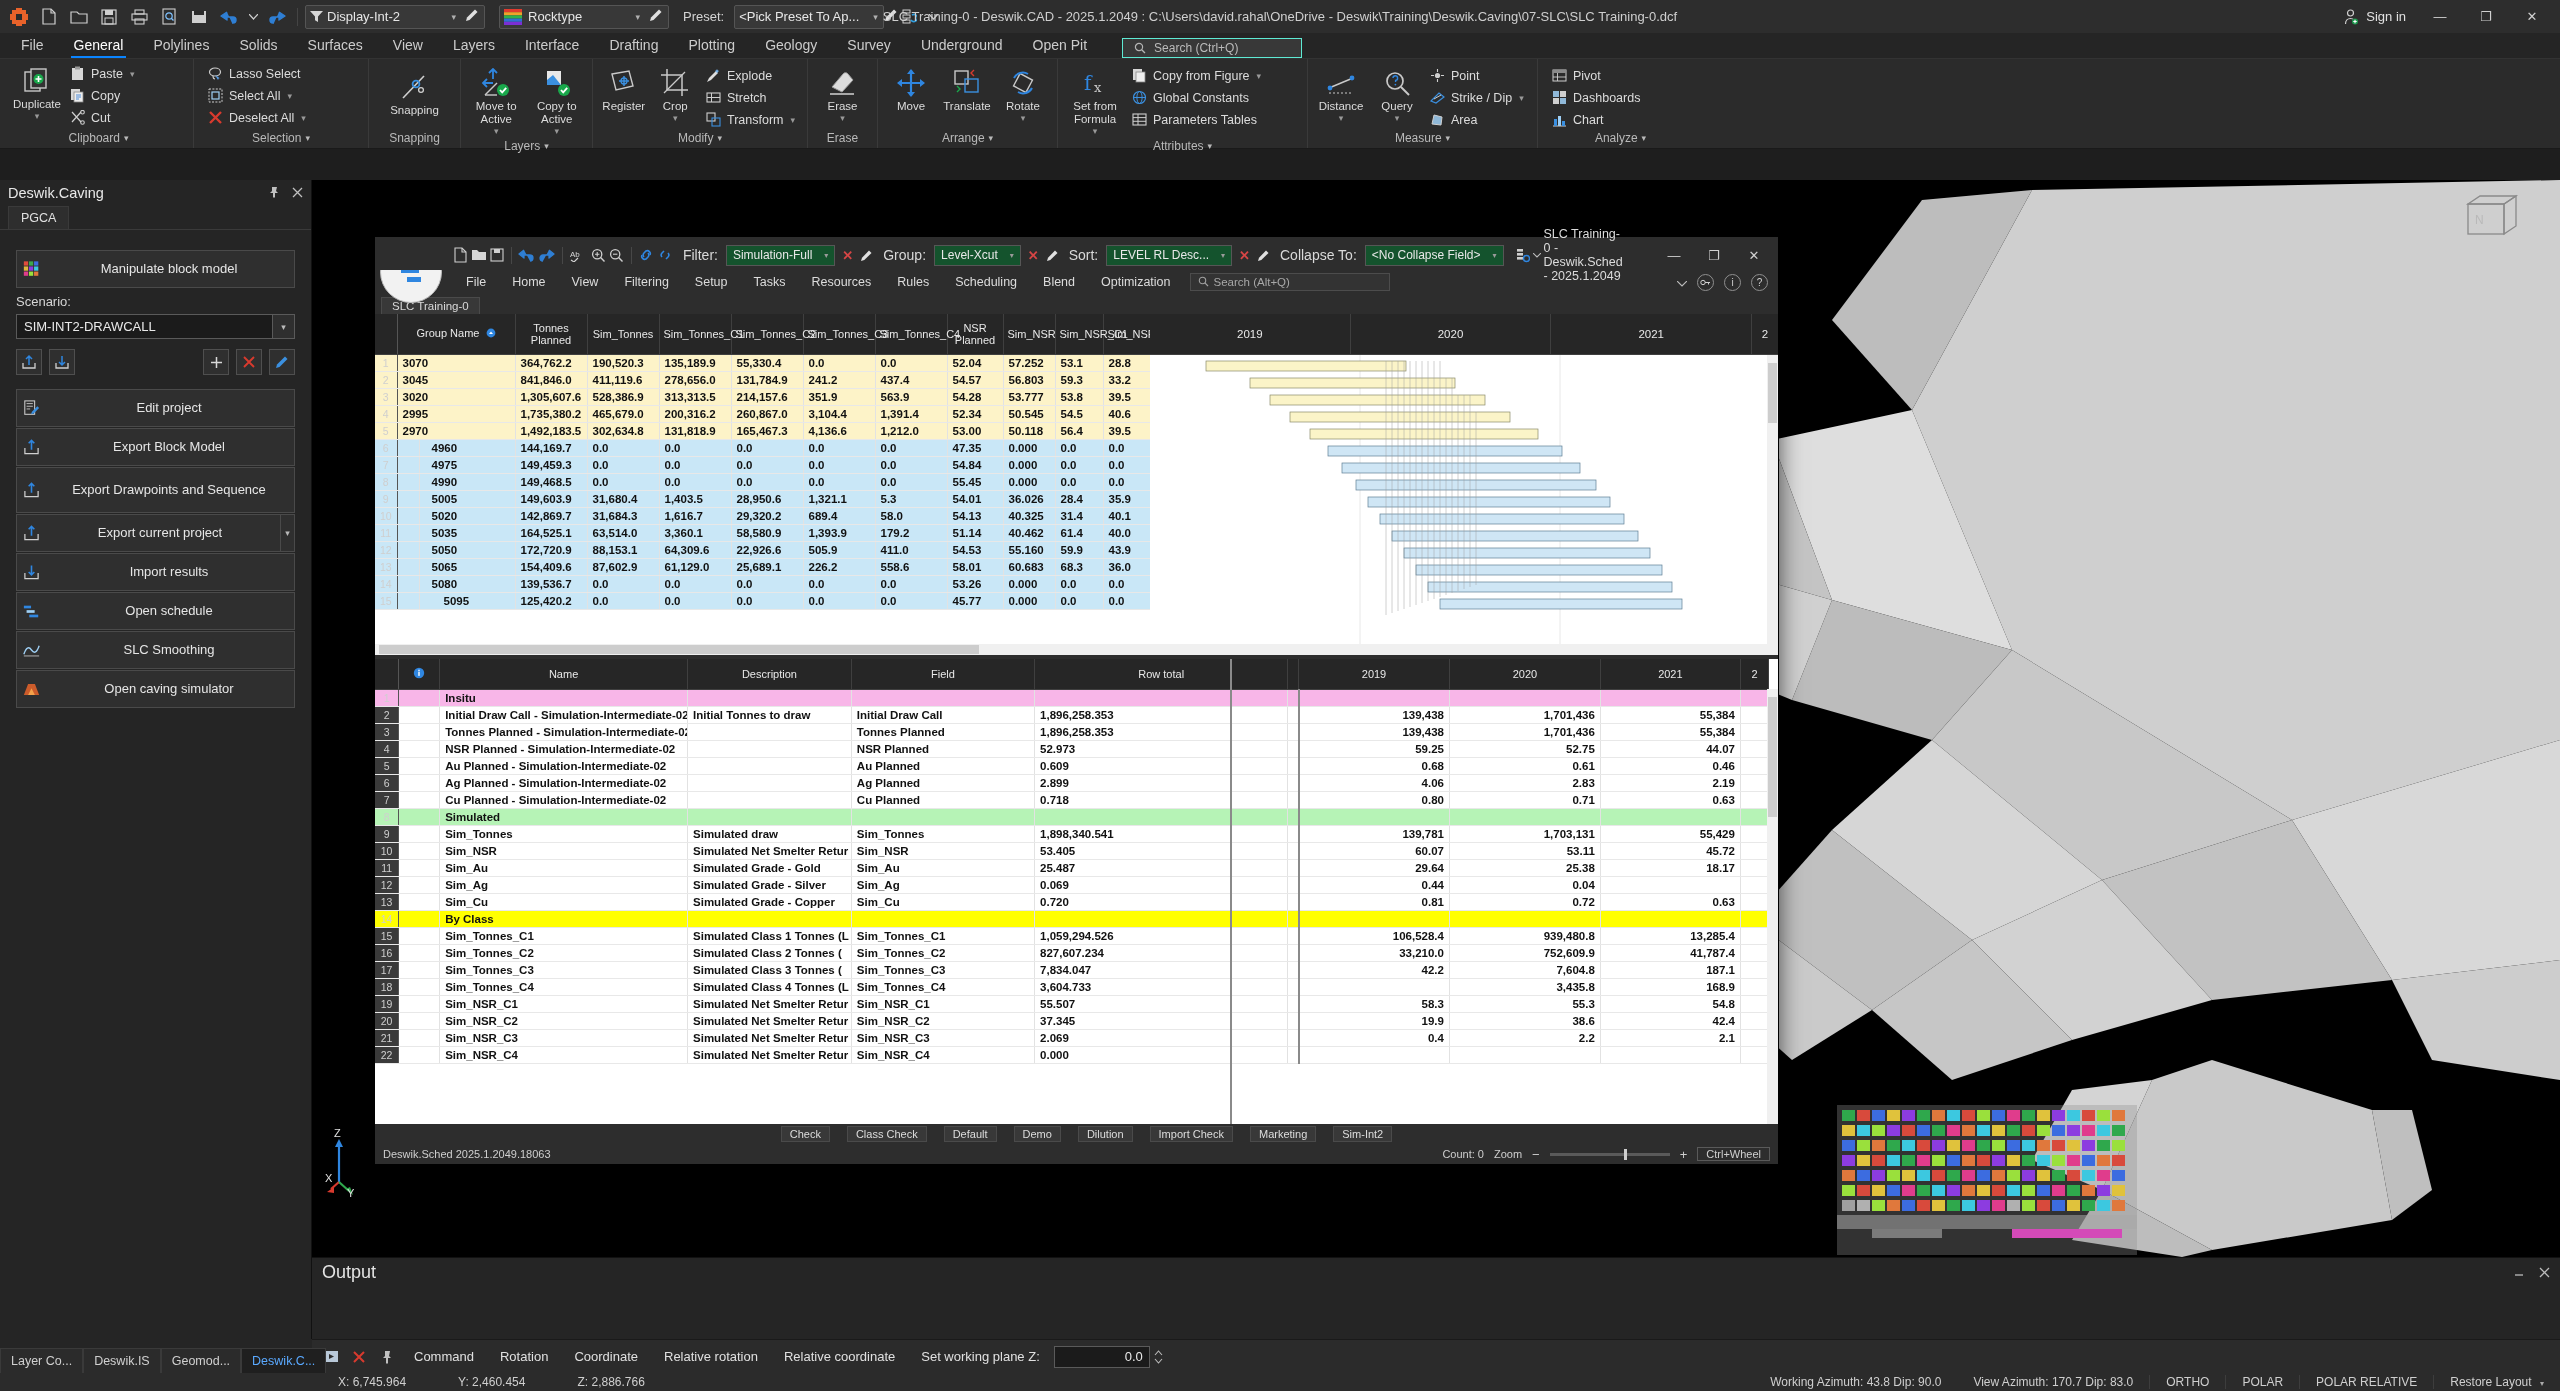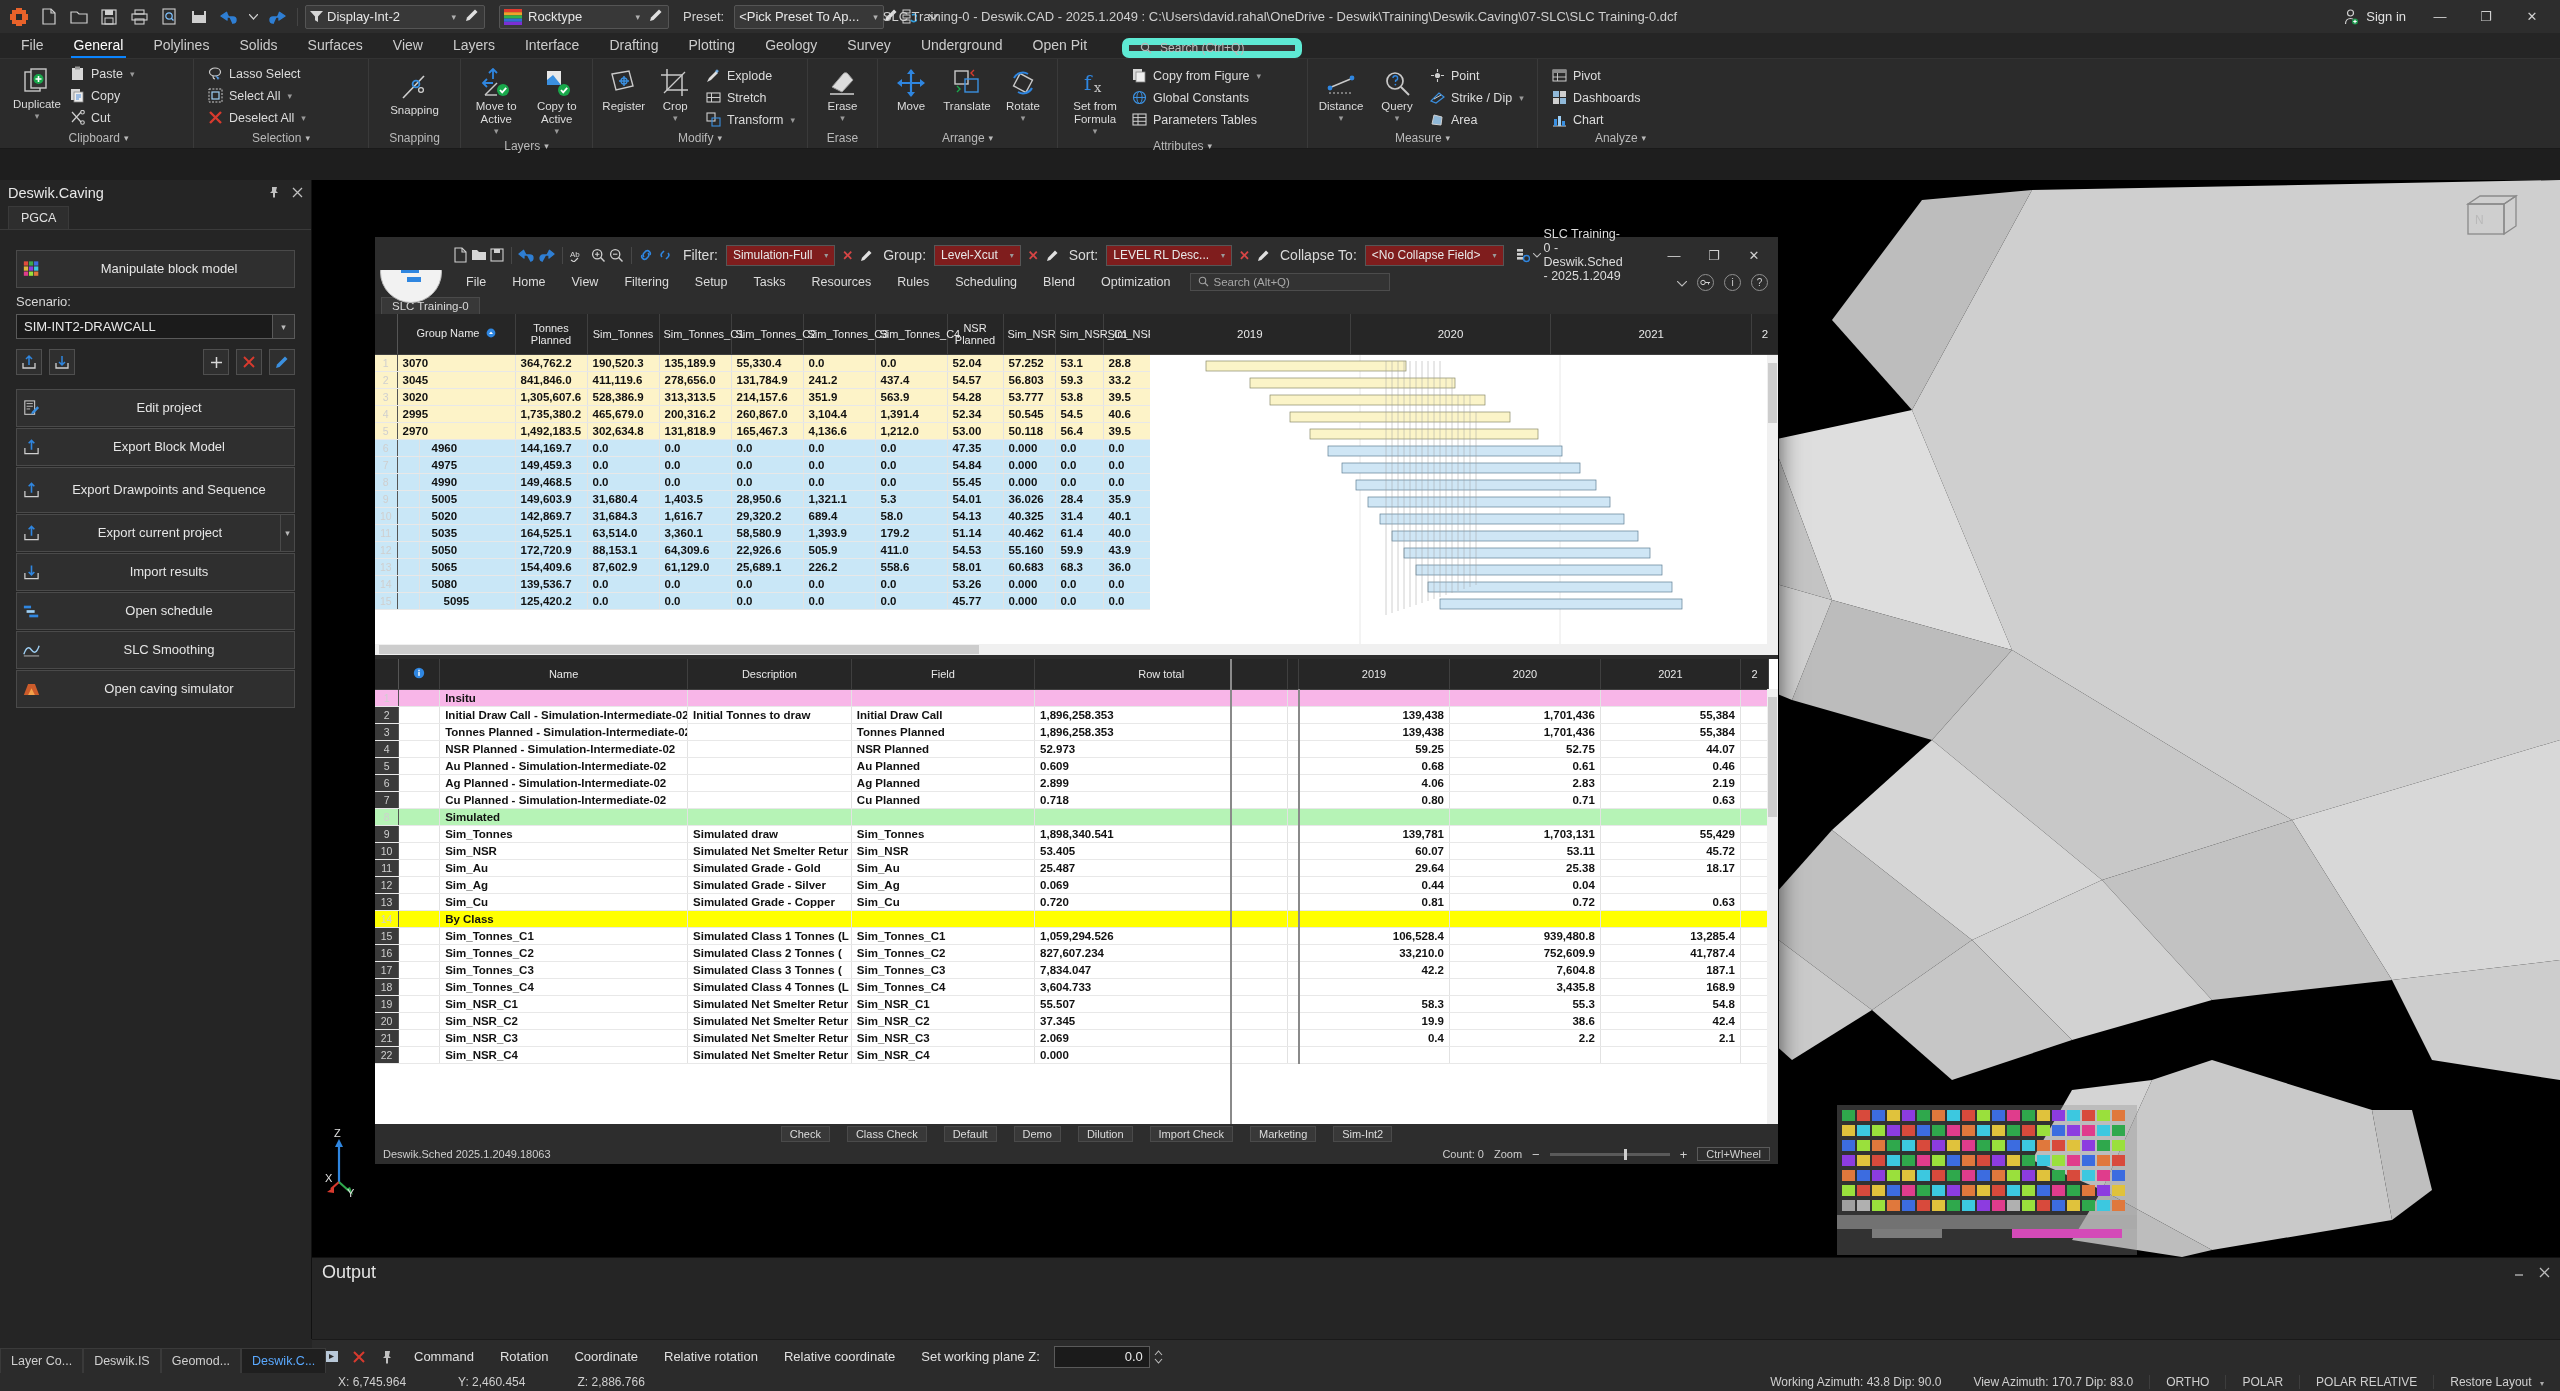--- a/index.html
+++ b/index.html
@@ -24,21 +24,21 @@
   .title-text { position:absolute; left:50%; transform:translateX(-50%); color:#cfcfcf; font-size:13px; white-space:nowrap; }
   .win-right { margin-left:auto; display:flex; align-items:center; gap:2px; }
   .signin { display:flex; align-items:center; gap:6px; padding:0 10px; color:#e0e0e0; height:26px; cursor:pointer;}
   .wbtn { width:44px; height:31px; display:flex; align-items:center; justify-content:center; color:#d0d0d0; cursor:pointer; }
 
   
   .ribbon-tabs { height:26px; background:#252525; display:flex; align-items:flex-end; padding-left:6px; gap:0; border-bottom:1px solid #333;}
   .rtab { padding:2px 15px 5px; color:#cccccc; font-size:14px; cursor:pointer; position:relative; }
   .rtab.active { color:#ffffff; }
   .rtab.active::after { content:""; position:absolute; left:12px; right:12px; bottom:0; height:2px; background:#0a84ff; }
-  .search-pill { margin-left:20px; display:flex; align-items:center; gap:6px; background:#383838; border:7px solid #5eead4; border-radius:7px; height:20px; padding:0 8px; color:#bbb; font-size:12px; min-width:180px;}
+  .search-pill { margin-left:20px; display:flex; align-items:center; gap:6px; background:#383838; border:1px solid #5eead4; border-radius:0; height:20px; padding:0 8px; color:#bbb; font-size:12px; min-width:180px;}
 
   .ribbon { height:90px; background:#2b2b2b; display:flex; align-items:stretch; border-bottom:1px solid #1a1a1a; padding-left:4px;}
   .rgroup { display:flex; flex-direction:column; justify-content:space-between; padding:2px 6px 0; border-right:1px solid #3a3a3a;}
   .rgroup-body { display:flex; align-items:flex-start; gap:2px; flex:1; padding-top:2px;}
   .rgroup-title { text-align:center; color:#b9b9b9; font-size:12px; padding-bottom:3px; display:flex; align-items:center; justify-content:center; gap:4px;}
   .big-btn { display:flex; flex-direction:column; align-items:center; width:54px; padding:3px 2px; cursor:pointer; border-radius:2px;}
   .big-btn .lbl { font-size:11.5px; color:#dcdcdc; text-align:center; line-height:1.15; margin-top:2px;}
   .col-btns { display:flex; flex-direction:column; gap:1px; }
   .sm-btn { display:flex; align-items:center; gap:5px; padding:2px 6px 2px 3px; cursor:pointer; border-radius:2px; white-space:nowrap;}
   .sm-btn .lbl{ font-size:12.5px; color:#dcdcdc;}
@@ -93,21 +93,21 @@
   .lbtab { padding:5px 10px; font-size:12.5px; color:#d0d0d0; background:#2b2b2b; border:1px solid #3a3a3a; border-bottom:none; cursor:pointer; white-space:nowrap;}
   .lbtab.active { color:#5aa9ff; background:#1f1f1f; }
 
   
   .sched { position:absolute; left:374px; top:236px; width:1405px; height:890px; background:#2d2d2d; border:1px solid #000; box-shadow:0 4px 22px rgba(0,0,0,.65); }
   .sched-toolbar { height:33px; display:flex; align-items:center; gap:3px; padding:3px 4px 0 78px; background:#2d2d2d; position:relative;}
   .sched-orb { position:absolute; left:5px; top:4px; width:62px; height:62px; border-radius:50%; background:#f2f2f2; display:flex; align-items:center; justify-content:center; border:1px solid #bbb;}
   .s-ic { width:24px; height:22px; display:flex; align-items:center; justify-content:center; cursor:pointer; border-radius:2px;}
   .s-sep { width:1px; height:17px; background:#474747; margin:0 4px;}
   .s-lbl { color:#d9d9d9; font-size:14px; margin:0 5px 0 7px; white-space:nowrap;}
-  .s-combo { display:flex; align-items:center; height:21px; background:#7f1d1d; border:1px solid #565656; }
+  .s-combo { display:flex; align-items:center; height:21px; background:#14532d; border:1px solid #565656; }
   .s-combo .v { padding:0 6px; font-size:12px; color:#e8e8e8; white-space:nowrap;}
   .s-combo .a { padding:0 6px; color:#9a9a9a; font-size:8px;}
   .s-x { color:#d64545; font-weight:bold; padding:0 4px; cursor:pointer; font-size:13px;}
   .sched-title { margin-left:auto; margin-right:0; color:#dcdcdc; font-size:12.5px; }
   .sched-wbtns { display:flex; margin-left:28px;}
   .sched-wbtn { width:40px; height:28px; display:flex; align-items:center; justify-content:center; color:#d0d0d0; cursor:pointer;}
   .sched-menu { height:24px; display:flex; align-items:center; padding-left:78px; background:#2d2d2d; gap:0; }
   .smenu { padding:3px 13px; font-size:12.5px; color:#dcdcdc; cursor:pointer;}
   .smenu-search { display:flex; align-items:center; gap:5px; background:#333; border:1px solid #4c4c4c; height:18px; padding:0 7px; color:#a8a8a8; font-size:11.5px; width:200px; margin-left:6px;}
   .smenu-right { margin-left:auto; display:flex; align-items:center; gap:10px; padding-right:10px; }

